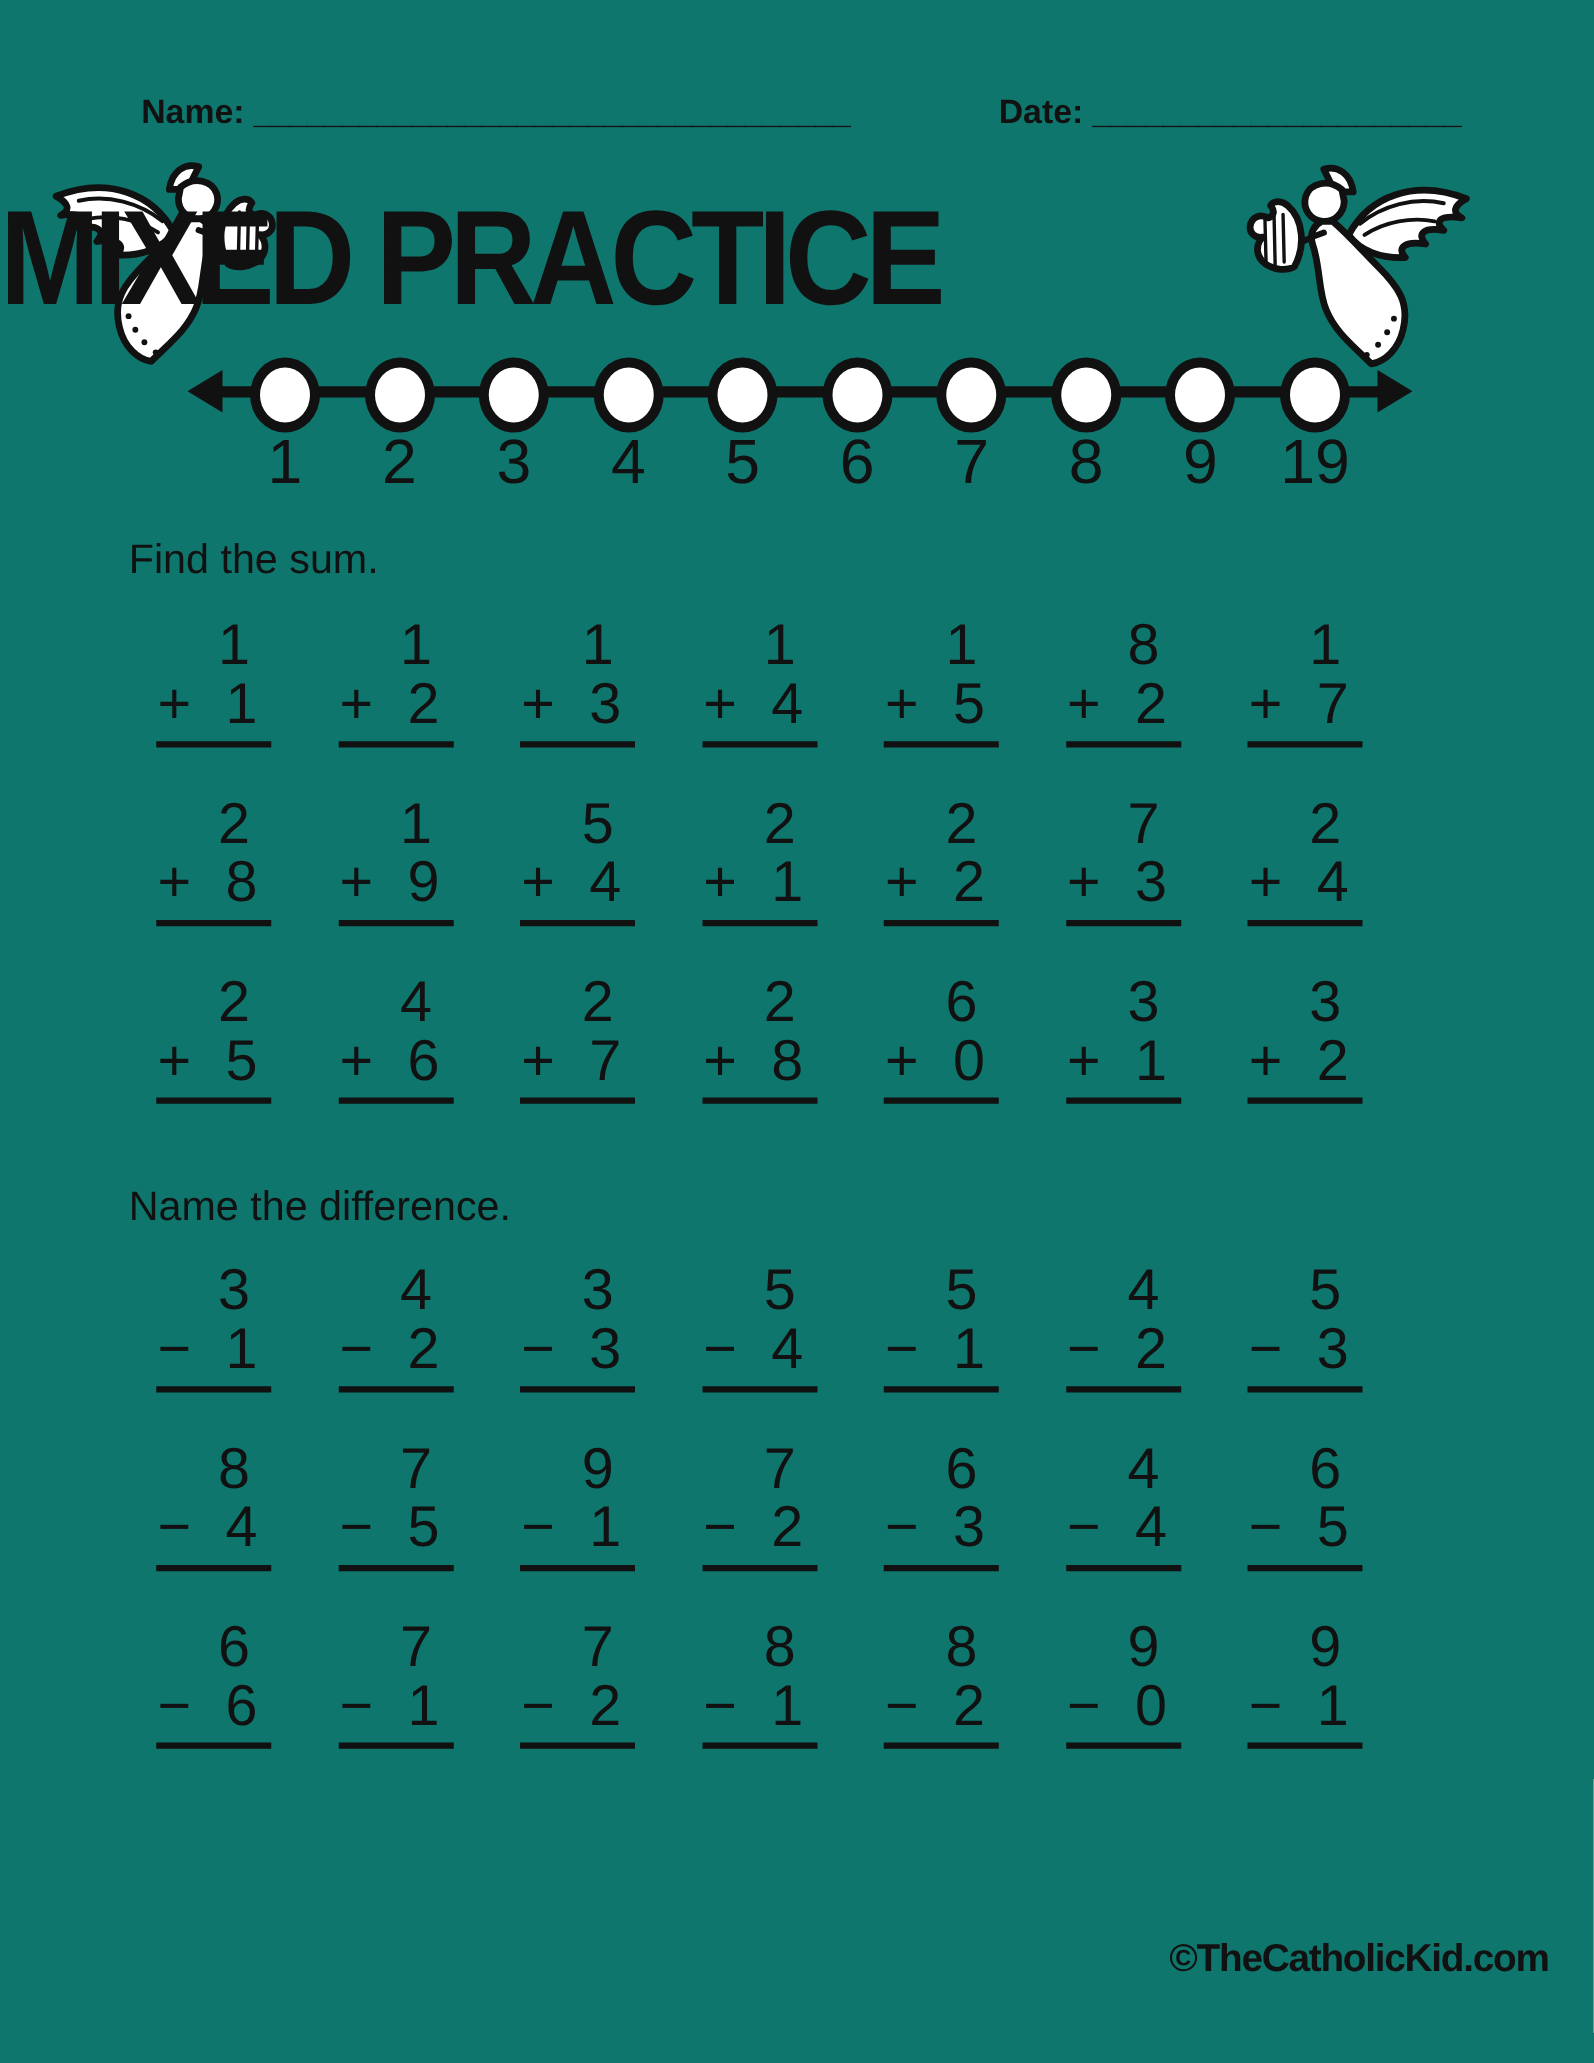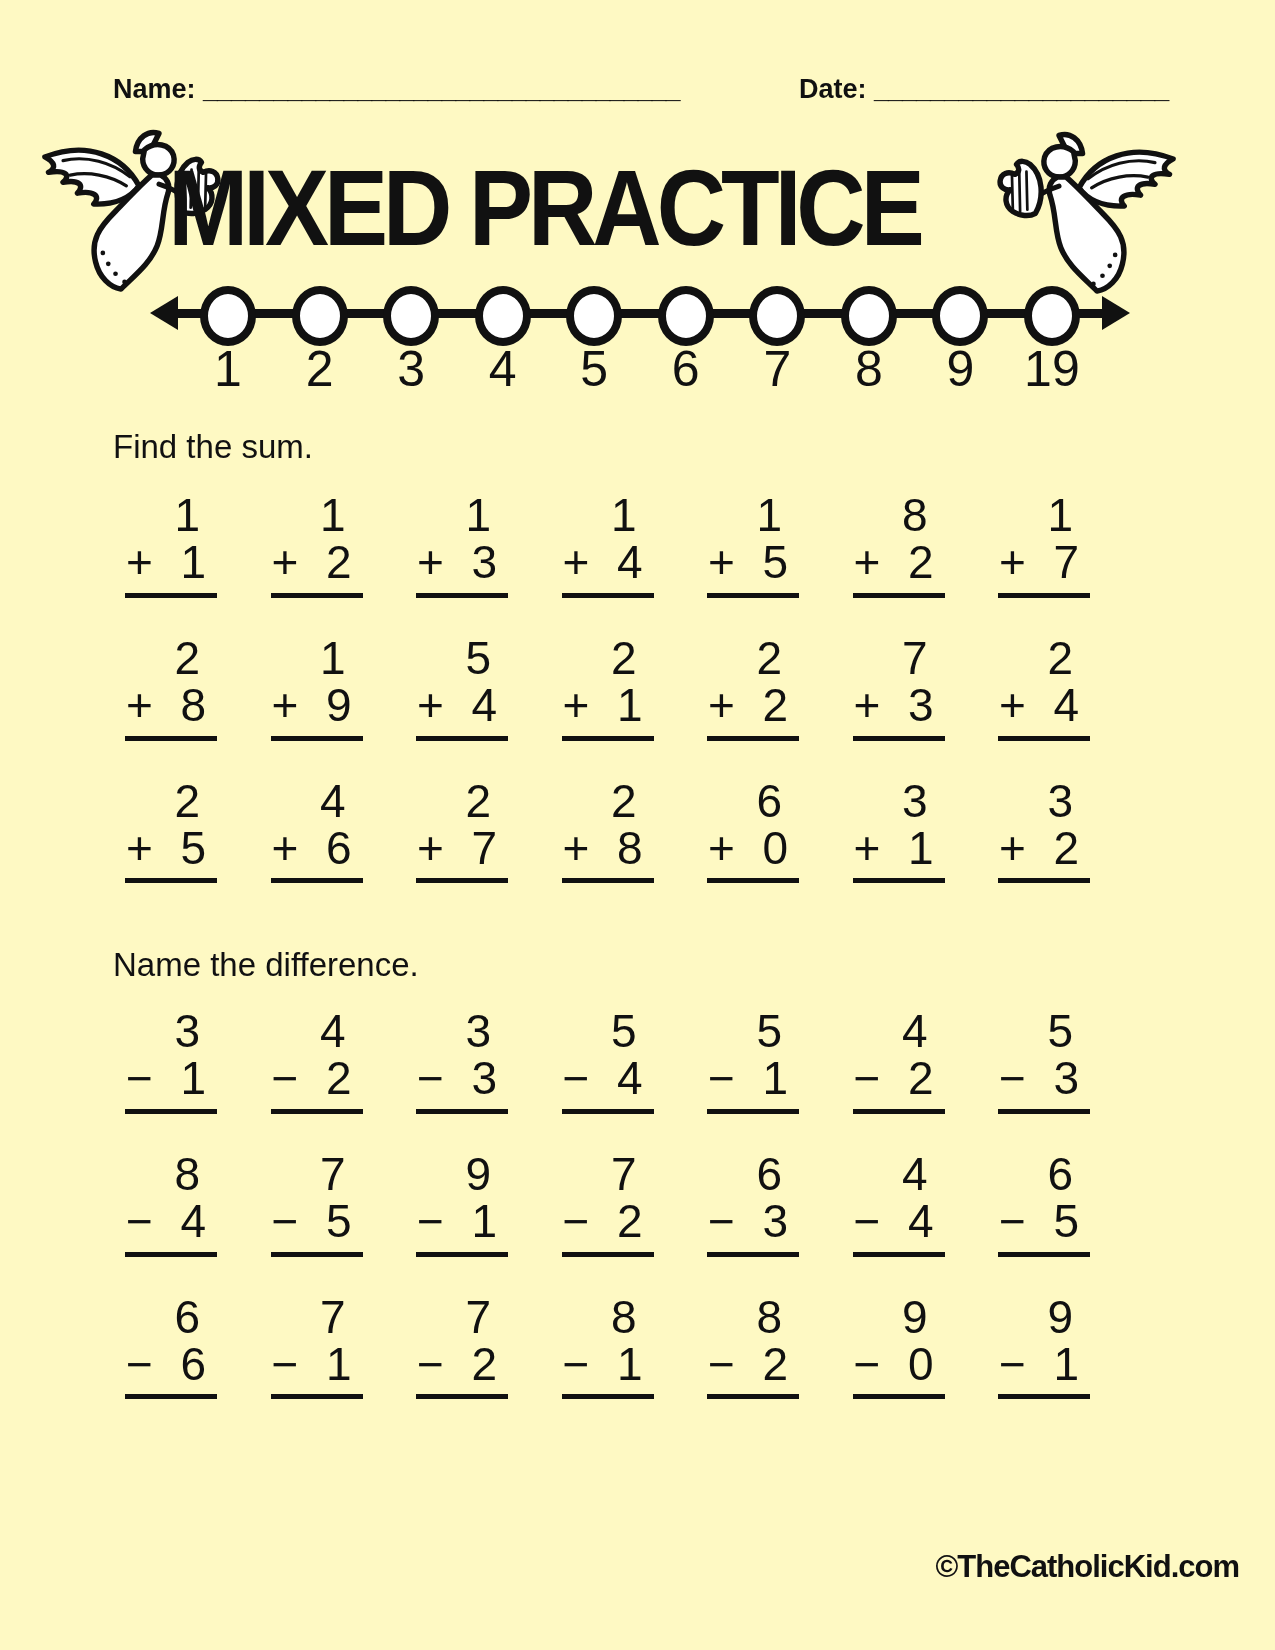--- a/index.html
+++ b/index.html
@@ -1,30 +1,30 @@
 <!DOCTYPE html>
 <html><head>
 <meta charset="utf-8">
 <style>
   html,body{margin:0;padding:0;background:#e8e8e8;}
   .page{
     position:relative;
     width:1275px;height:1650px;
     margin:0 auto;
-    background:#fef9c3;
+    background:#0f766e;
     font-family:"Liberation Sans",sans-serif;
     color:#111;
     overflow:hidden;
   }
   
   .name-row{position:absolute;top:74px;left:113px;font-size:27px;font-weight:bold;white-space:nowrap;letter-spacing:0px;}
   .date-row{position:absolute;top:74px;left:799px;font-size:27px;font-weight:bold;white-space:nowrap;}
   .blank-line{font-weight:bold;letter-spacing:-1px;}
   
-  .title-wrap{position:absolute;top:146px;left:0;width:1088px;text-align:center;}
+  .title-wrap{position:absolute;top:146px;left:0;width:1088px;text-align:left;}
   .title{
     display:inline-block;
     font-size:96px;font-weight:bold;letter-spacing:-5px;
     transform:scale(1.0,1.12);transform-origin:center top;
     white-space:nowrap;
   }
   .angel{position:absolute;width:200px;height:172px;}
   .angel.left{top:128px;left:30px;}
   .angel.right{top:130px;left:988px;transform:scaleX(-1);}
   
@@ -32,21 +32,21 @@
   .nl-line{position:absolute;top:25px;left:10px;right:10px;height:9px;background:#111;}
   .nl-arrow{position:absolute;top:12px;width:0;height:0;border-top:17px solid transparent;border-bottom:17px solid transparent;}
   .nl-arrow.left{left:0;border-right:28px solid #111;}
   .nl-arrow.right{right:0;border-left:28px solid #111;}
   .nl-circles{position:absolute;top:2px;left:50px;right:50px;display:flex;justify-content:space-between;}
   .nl-circle{width:40px;height:44px;background:#fff;border:8px solid #111;border-radius:50%;}
   .nl-labels{position:absolute;top:344px;left:150px;width:980px;display:flex;justify-content:space-between;padding:0;box-sizing:border-box;}
   .nl-labels-inner{position:absolute;left:50px;right:50px;top:0;display:flex;justify-content:space-between;}
   .nl-label{flex:0 0 56px;text-align:center;font-size:50px;line-height:1;white-space:nowrap;}
   
-  .section-heading{position:absolute;left:113px;font-size:33px;letter-spacing:0;text-align:right;}
+  .section-heading{position:absolute;left:103px;font-size:33px;letter-spacing:0;text-align:right;}
   #sum-heading{top:428px;}
   #diff-heading{top:946px;}
   .grid{position:absolute;left:125px;width:965px;}
   #sum-grid{top:492px;}
   #diff-grid{top:1008px;}
   .prow{display:flex;justify-content:space-between;margin-bottom:37px;}
   .problem{width:92px;}
   .p-top{font-size:46px;line-height:1.02;text-align:right;padding-right:17px;}
   .p-bot{font-size:46px;line-height:1.02;display:flex;justify-content:space-between;align-items:flex-end;padding-left:1px;padding-right:11px;}
   .p-line{border-bottom:5px solid #111;margin-top:7px;}

